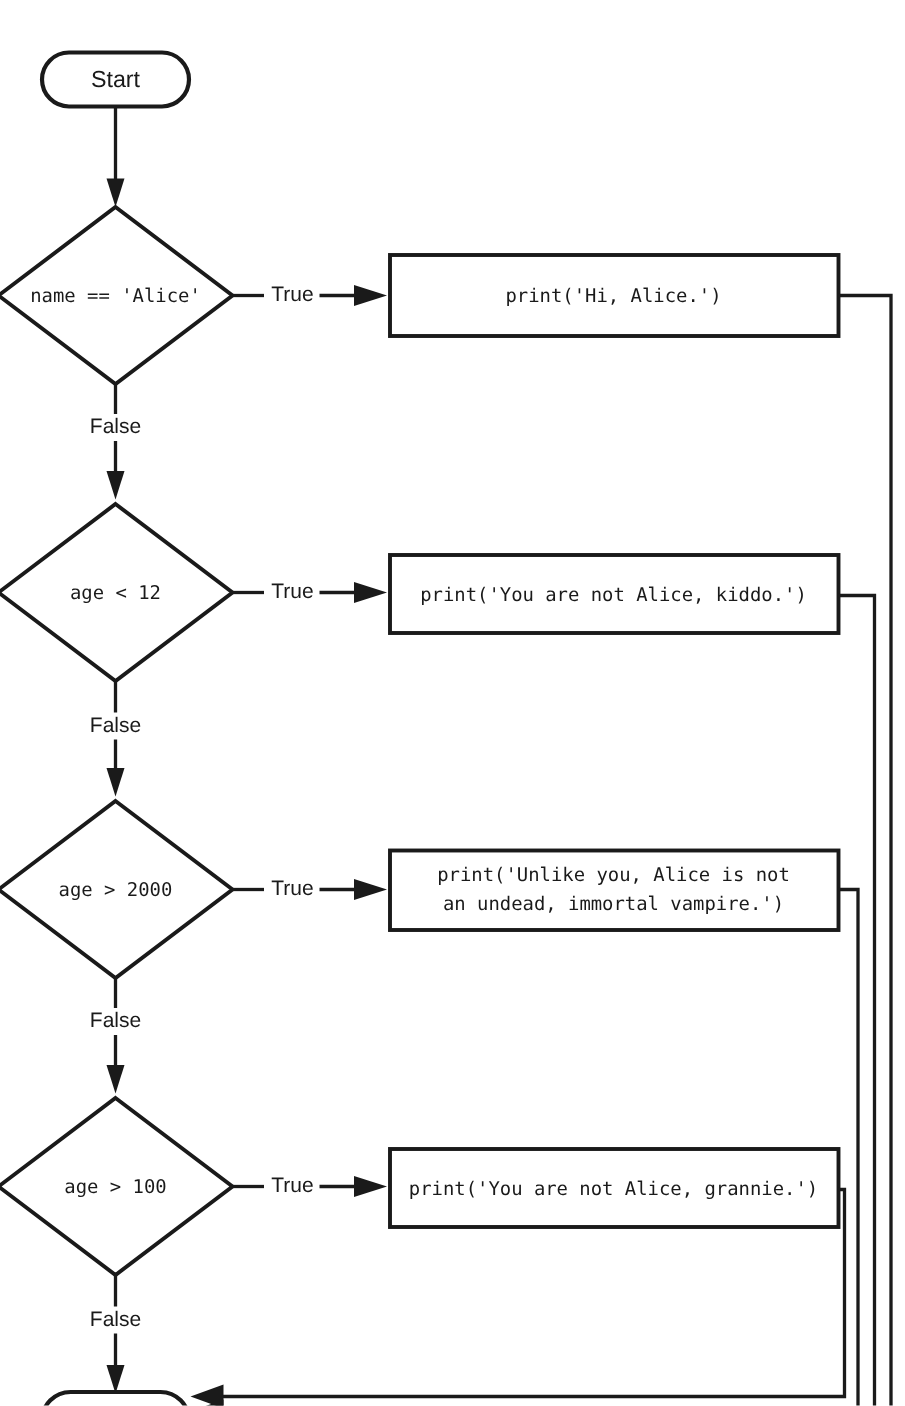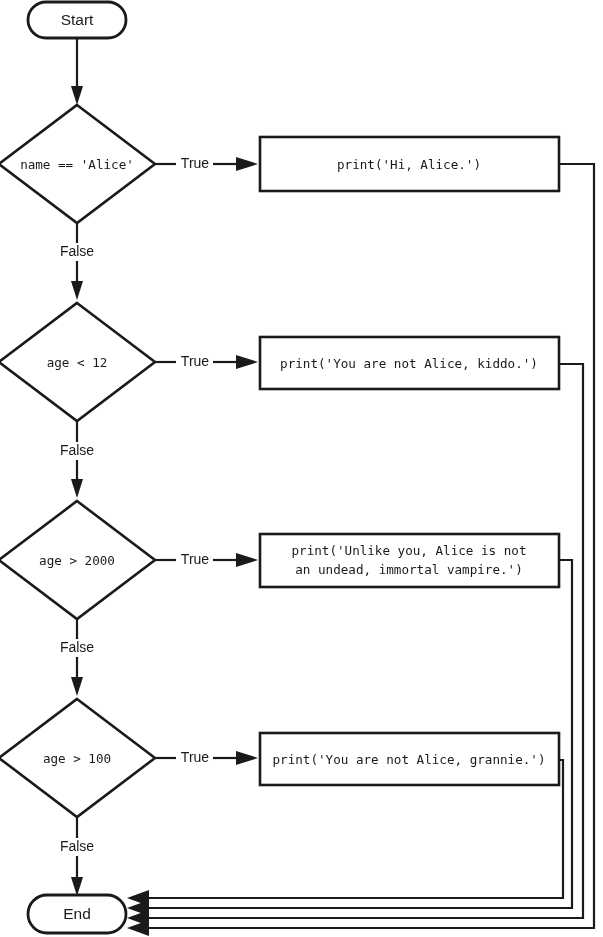--- a/index.html
+++ b/index.html
@@ -11,20 +11,21 @@
     width: 603px;
     height: 937px;
     overflow: hidden;
     font-family: "Liberation Sans", sans-serif;
   }
   #flowchart-root {
     position: relative;
     width: 603px;
     height: 875px;
     background: #ffffff;
+    margin-top: 33px;
   }
   svg#flow-svg {
     display: block;
     width: 603px;
     height: 937px;
   }
   .shape-stroke {
     fill: #ffffff;
     stroke: #1a1a1a;
     stroke-width: 2.6;

